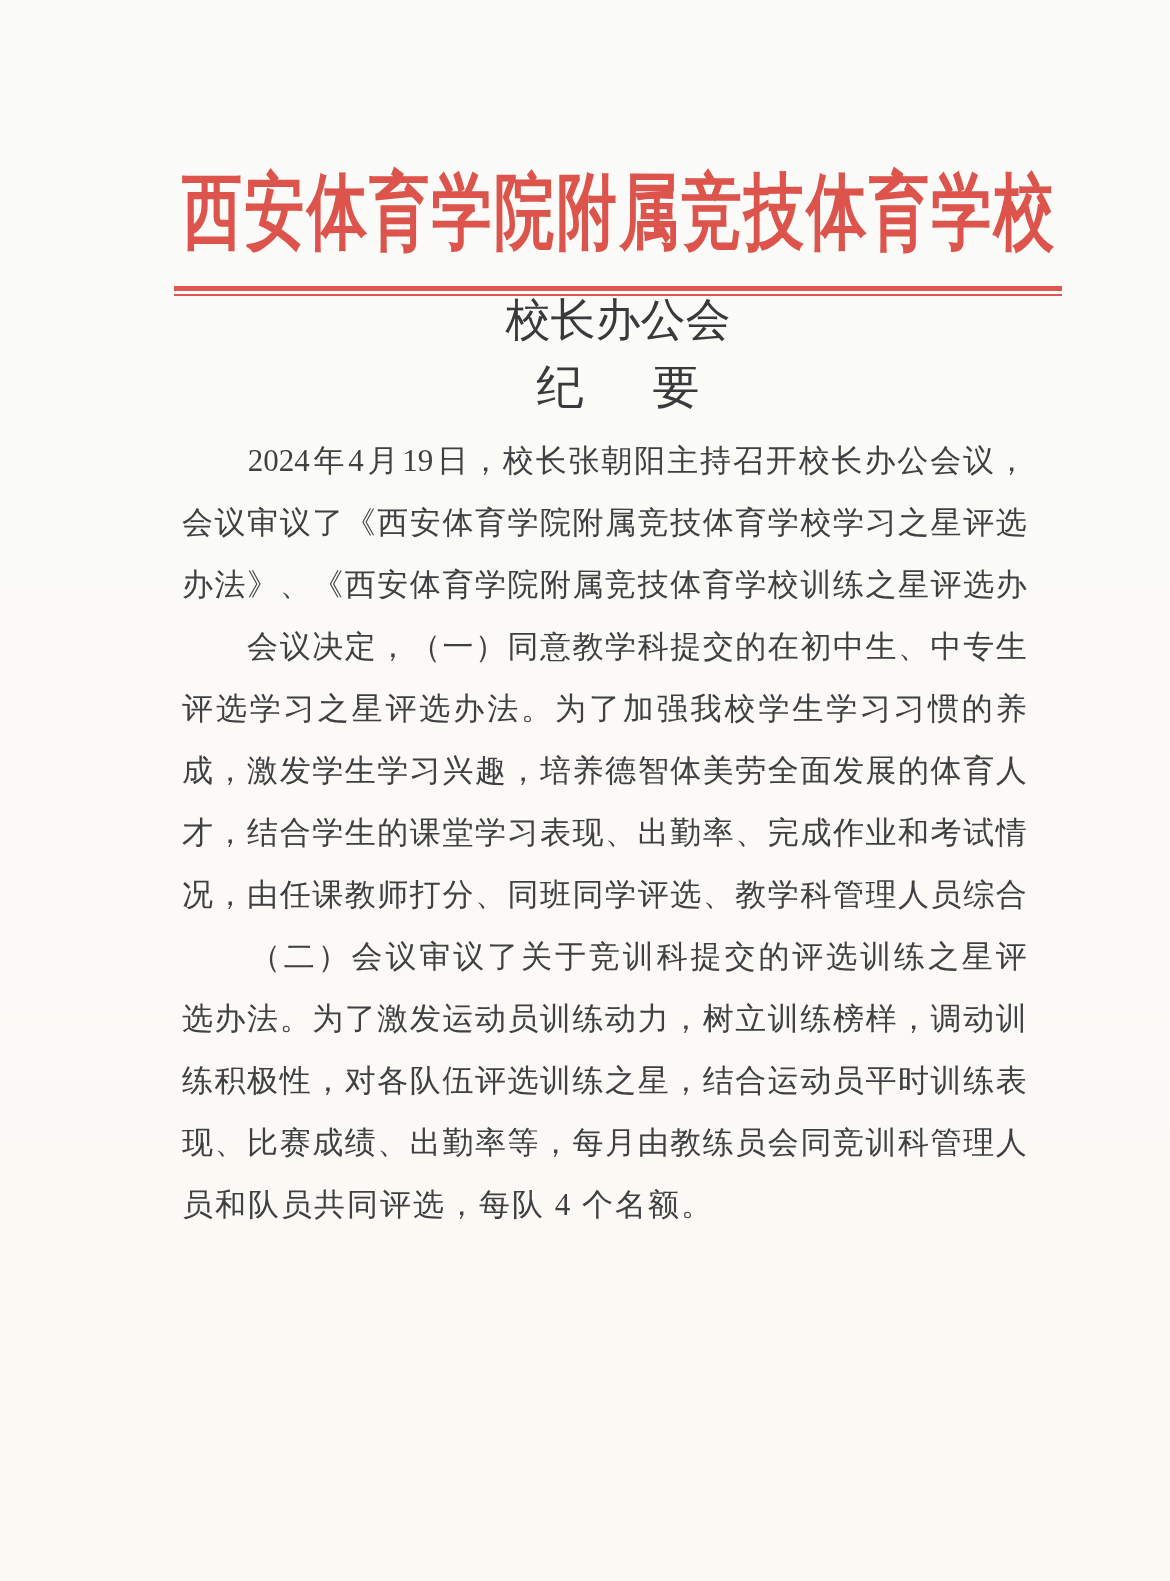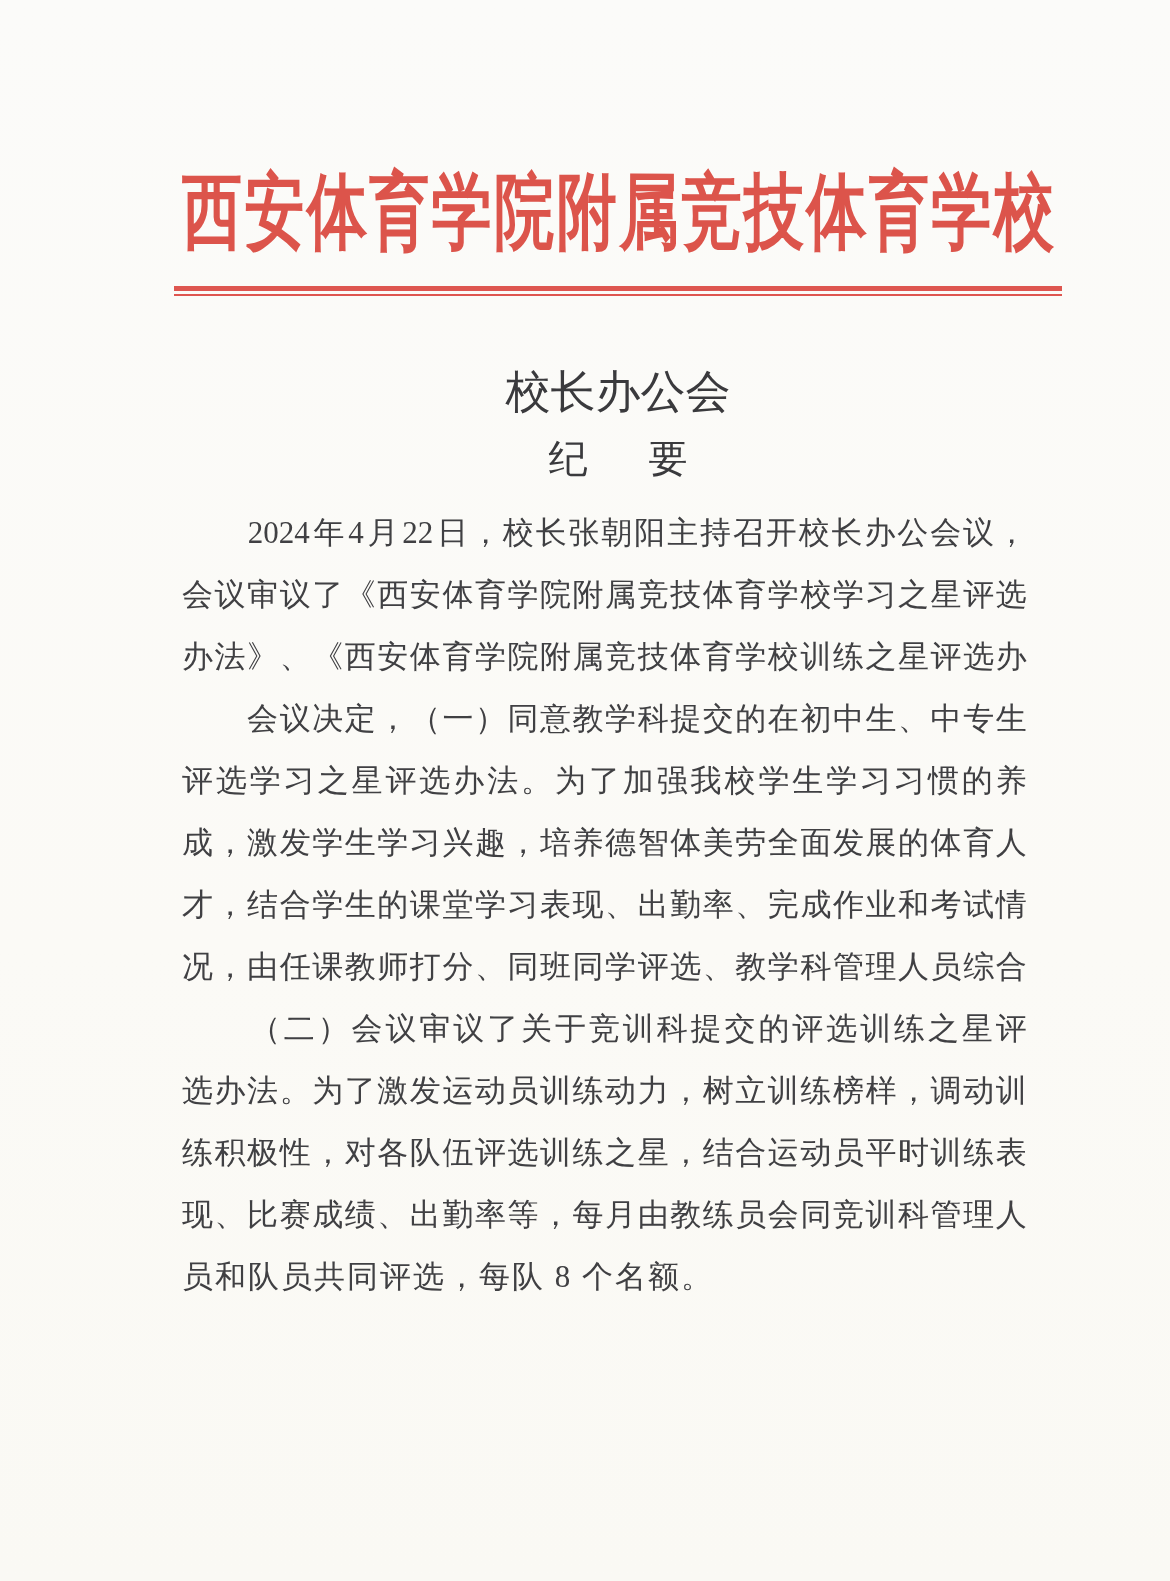--- a/index.html
+++ b/index.html
@@ -51,32 +51,31 @@
   .rule{
     margin-top:28px;
     margin-left:-8px;
     width:888px;
   }
   .rule-thick{height:5px;background:var(--rule_red);}
   .rule-gap{height:3px;}
   .rule-thin{height:2px;background:var(--rule_red);}
   
   .doc-title{
-    margin-top:72px;
     text-align:center;
     font-size:45px;
     line-height:48px;
     color:var(--title_ink);
     letter-spacing:0px;
     font-family:Liberation Serif, serif;
   }
   .doc-subtitle{
     margin-top:22px;
     text-align:center;
-    font-size:39px;
+    font-size:47px;
     line-height:42px;
     color:var(--title_ink);
     letter-spacing:11px;
     text-indent:11px; 
   }
   
   .doc-body{
     margin-top:22px;
     width:845px;
     color:var(--ink);
@@ -140,21 +139,21 @@
             <span>　</span>
             <span>　</span>
             <span>2024</span>
             <span> </span>
             <span>年</span>
             <span> </span>
             <span>4</span>
             <span> </span>
             <span>月</span>
             <span> </span>
-            <span>22</span>
+            <span>19</span>
             <span> </span>
             <span>日</span>
             <span>，</span>
             <span>校</span>
             <span>长</span>
             <span>张</span>
             <span>朝</span>
             <span>阳</span>
             <span>主</span>
             <span>持</span>
@@ -473,19 +472,19 @@
             <span>员</span>
             <span>会</span>
             <span>同</span>
             <span>竞</span>
             <span>训</span>
             <span>科</span>
             <span>管</span>
             <span>理</span>
             <span>人</span>
           </div>
-        <div class="line last">员和队员共同评选，每队 8 个名额。</div>
+        <div class="line last">员和队员共同评选，每队 4 个名额。</div>
       </div>
 
     </div>
   </div>
 
 </div>
 
 </body></html>

